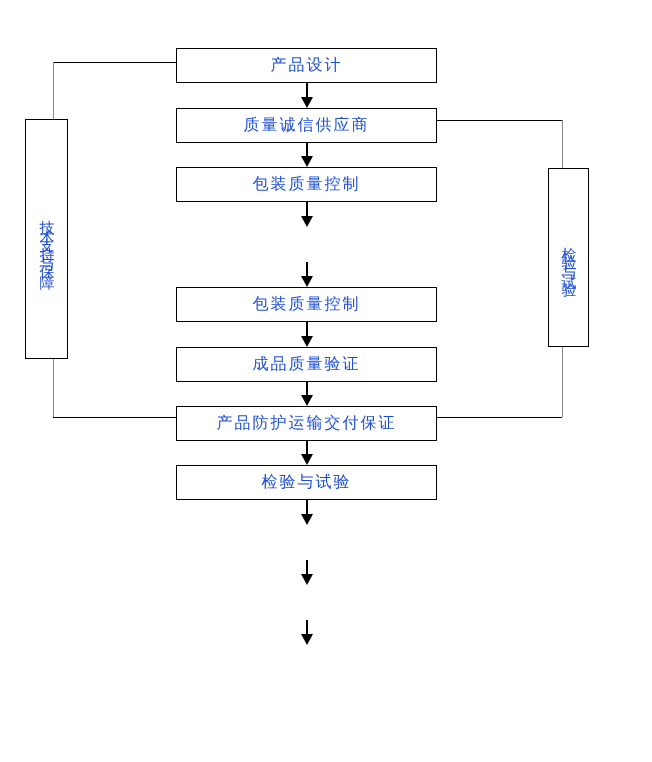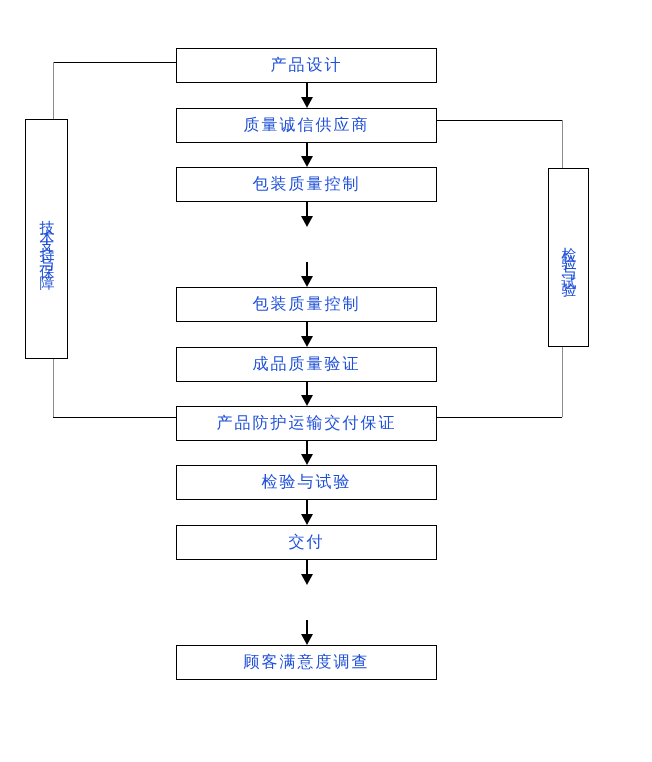--- a/index.html
+++ b/index.html
@@ -48,26 +48,20 @@
       <span>包装质量控制</span>
     </div>
   <div class="step" style="top:347px">
       <span>成品质量验证</span>
     </div>
   <div class="step" style="top:406px">
       <span>产品防护运输交付保证</span>
     </div>
   <div class="step" style="top:465px">
       <span>检验与试验</span>
-    </div>
-  <div class="step" style="top:525px">
-      <span>交付</span>
-    </div>
-  <div class="step" style="top:645px">
-      <span>顾客满意度调查</span>
     </div>
 
   <div class="arrow" style="top:83px;height:25px">
       <div class="stem"></div>
       <div class="head"></div>
     </div>
   <div class="arrow" style="top:143px;height:24px">
       <div class="stem"></div>
       <div class="head"></div>
     </div>

